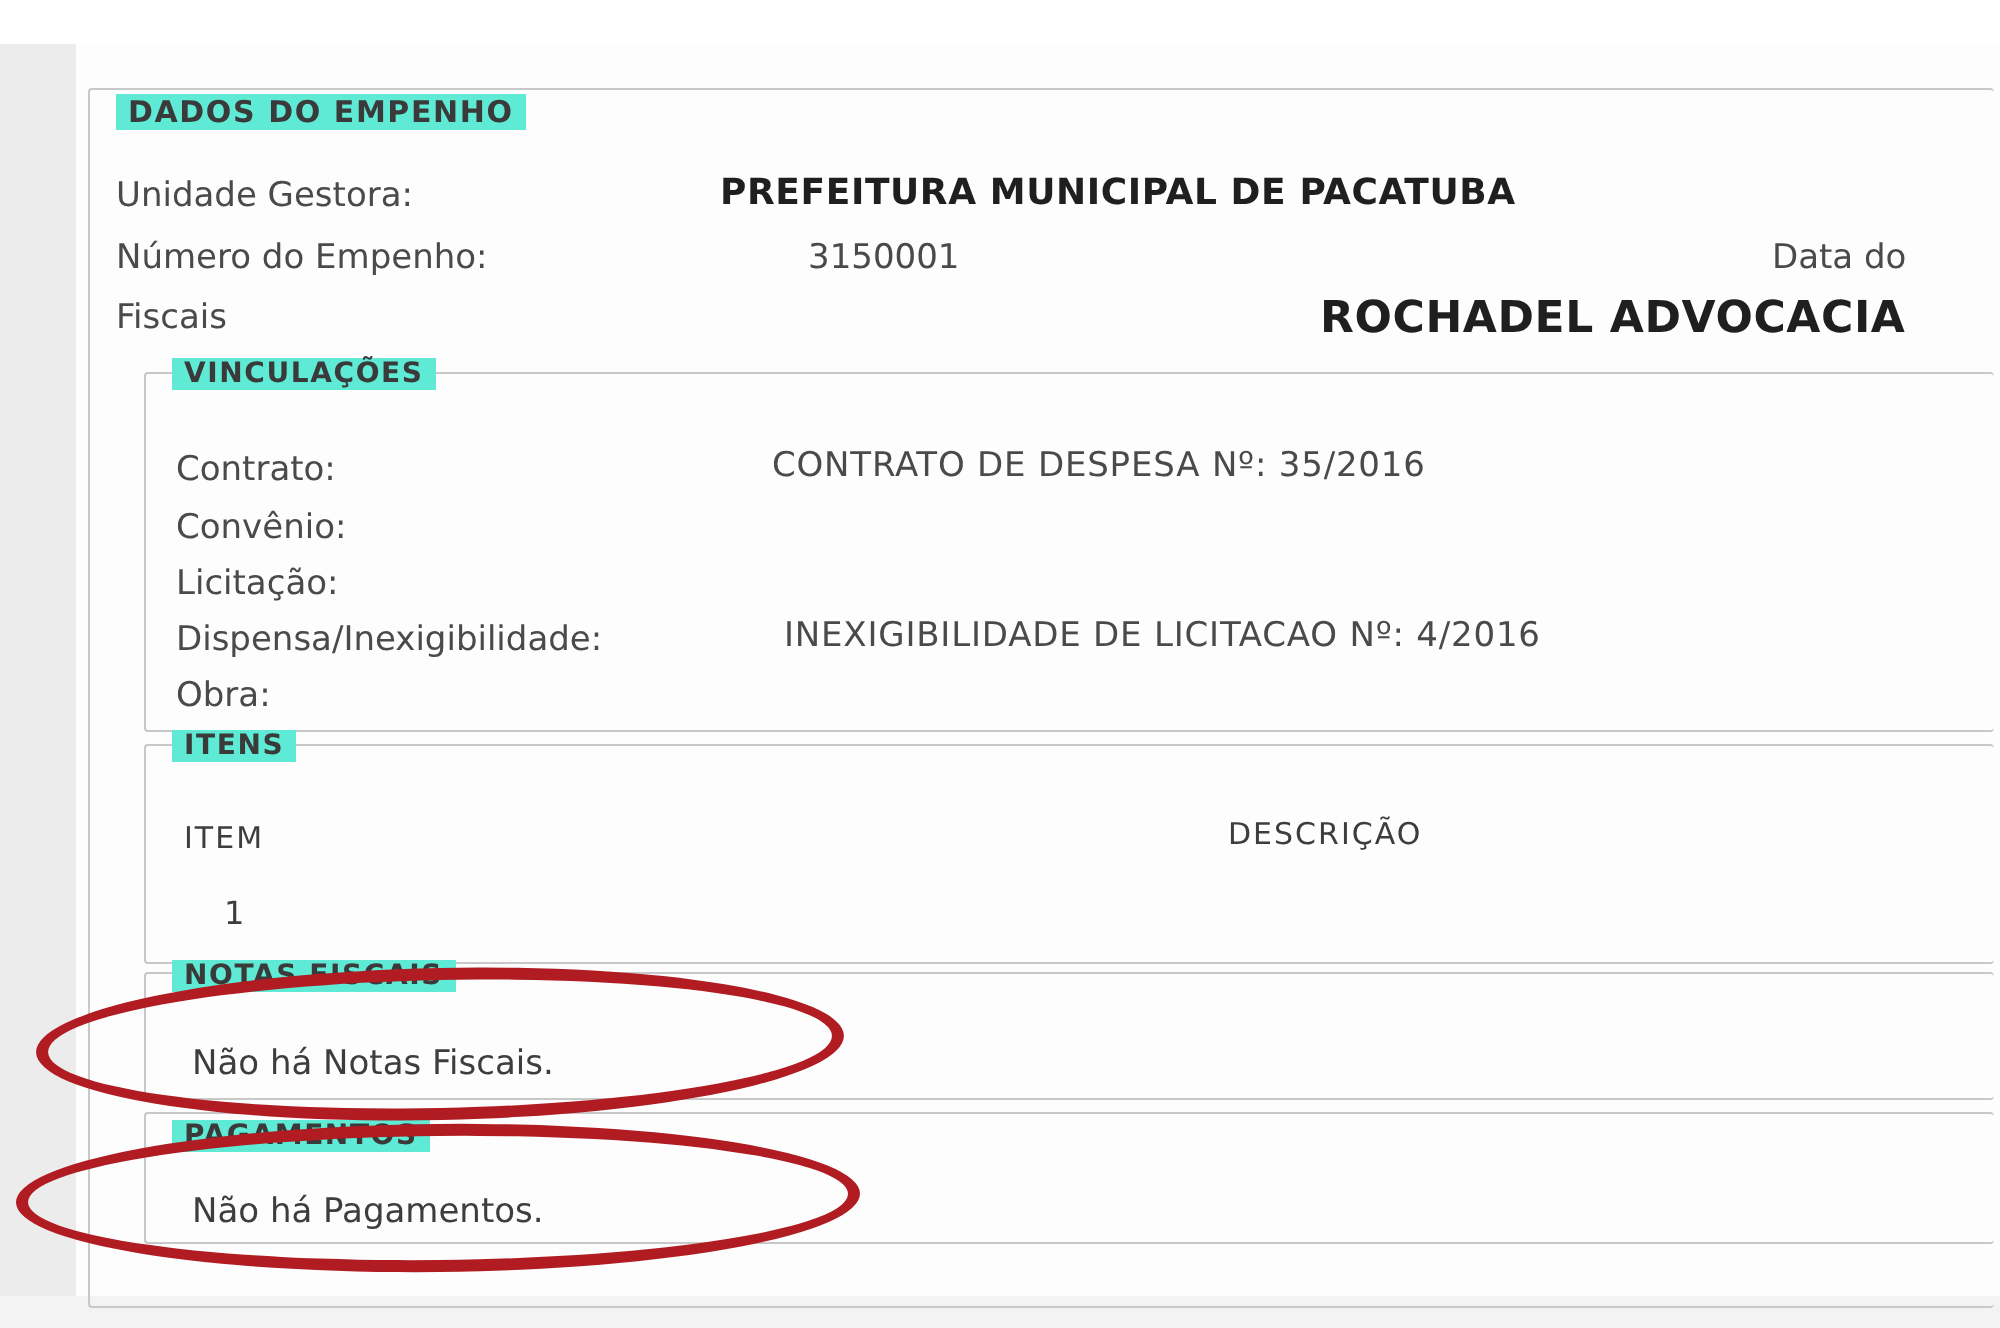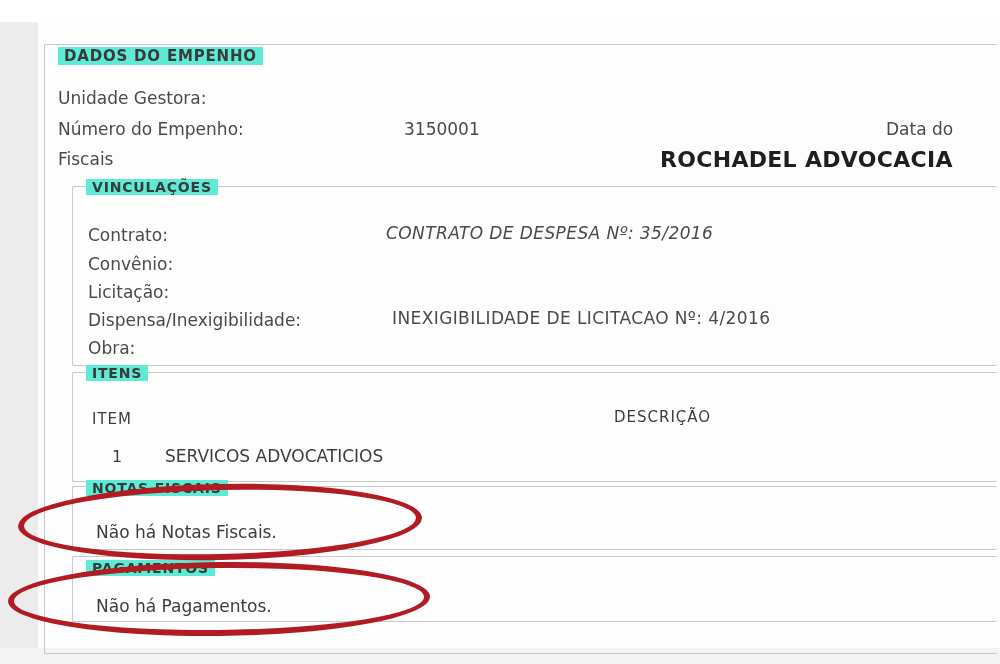--- a/index.html
+++ b/index.html
@@ -93,21 +93,21 @@
 
   
   #vinc-box {
     left: 72px; top: 186px;
     width: 924px; height: 178px;
     border-right: none;
   }
   #vinc-legend { left: 86px; top: 179px; font-size: 14px; }
 
   #vinc-contrato-label { left: 88px; top: 225px; }
-  #vinc-contrato-value { left: 386px; top: 223px; color:#4a4a4a; letter-spacing:0.4px;font-style:italic; }
+  #vinc-contrato-value { left: 386px; top: 223px; color:#4a4a4a; letter-spacing:0.4px; }
   #vinc-convenio-label { left: 88px; top: 254px; }
   #vinc-licitacao-label { left: 88px; top: 282px; }
   #vinc-dispensa-label { left: 88px; top: 310px; }
   #vinc-dispensa-value { left: 392px; top: 308px; color:#4a4a4a; letter-spacing:0.4px; }
   #vinc-obra-label { left: 88px; top: 338px; }
 
   
   #itens-box {
     left: 72px; top: 372px;
     width: 924px; height: 108px;
@@ -163,20 +163,21 @@
 <div class="page">
 
   <div class="left-gutter"></div>
   <div class="top-gutter"></div>
   <div class="bottom-gutter"></div>
 
   <div class="fieldset" id="outer-box"></div>
   <div class="legend" id="outer-legend">DADOS DO EMPENHO</div>
 
   <div class="row label" id="row-unidade-label">Unidade Gestora:</div>
+  <div class="row value-bold" id="row-unidade-value">PREFEITURA MUNICIPAL DE PACATUBA</div>
 
   <div class="row label" id="row-numero-label">Número do Empenho:</div>
   <div class="row value-plain" id="row-numero-value">3150001</div>
   <div class="row label" id="row-datado">Data do</div>
 
   <div class="row label" id="row-credor-label">Fiscais</div>
   <div class="row value-bold" id="row-credor-nome">ROCHADEL ADVOCACIA</div>
 
   <div class="fieldset" id="vinc-box"></div>
   <div class="legend" id="vinc-legend">VINCULAÇÕES</div>
@@ -193,21 +194,20 @@
 
   <div class="row label" id="vinc-obra-label">Obra:</div>
 
   <div class="fieldset" id="itens-box"></div>
   <div class="legend" id="itens-legend">ITENS</div>
 
   <div class="row" id="itens-col-item">ITEM</div>
   <div class="row" id="itens-col-desc">DESCRIÇÃO</div>
 
   <div class="row" id="item-num">1</div>
-  <div class="row" id="item-desc">SERVICOS ADVOCATICIOS</div>
 
   <div class="fieldset" id="nf-box"></div>
   <div class="legend" id="nf-legend">NOTAS FISCAIS</div>
   <div class="row" id="nf-text">Não há Notas Fiscais.</div>
 
   <div class="fieldset" id="pg-box"></div>
   <div class="legend" id="pg-legend">PAGAMENTOS</div>
   <div class="row" id="pg-text">Não há Pagamentos.</div>
 
   <div class="annot" id="annot-nf"></div>

